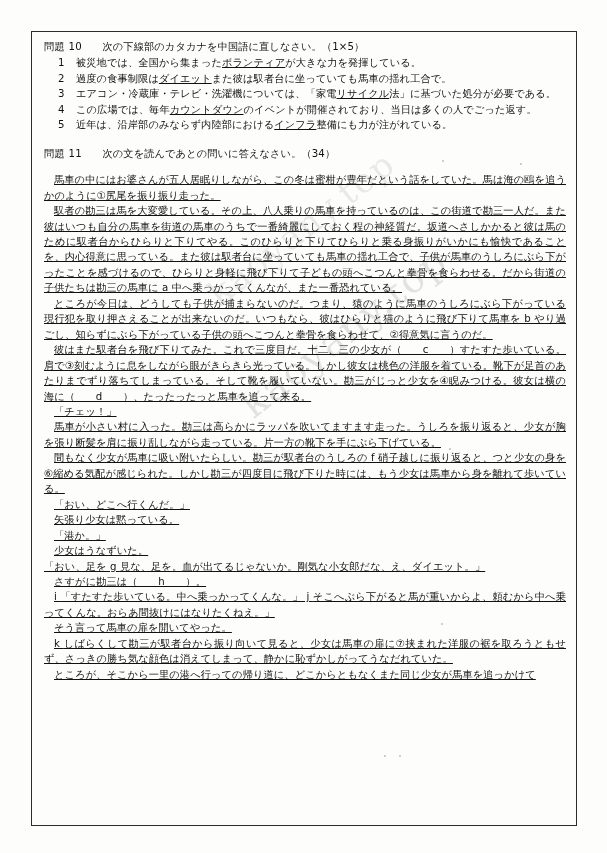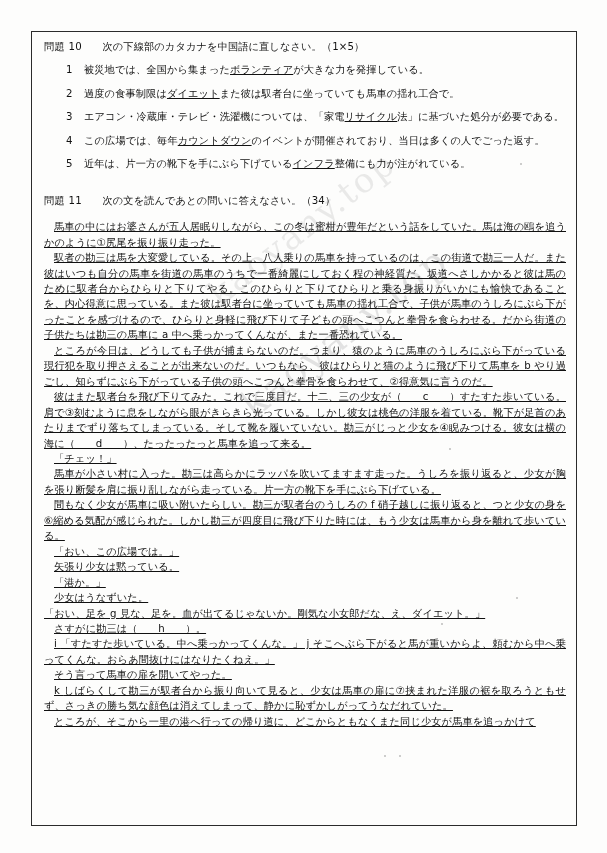--- a/index.html
+++ b/index.html
@@ -59,21 +59,21 @@
   }
   .q-heading .qlabel { letter-spacing: 0.3px; }
   .q-heading .qnum { padding: 0 5px 0 2px; }
 
   .choice-list {
     list-style: none;
     margin: 0;
     padding: 0;
   }
   .choice-list li {
-    margin: 8px;
+    margin: 0;
     padding: 0 0 0 14px;
     white-space: nowrap;
     text-indent: 0;
   }
   .choice-list li .cnum {
     display: inline-block;
     width: 18px;
   }
 
   .spacer-sm { height: 13px; }
@@ -156,21 +156,21 @@
     <div class="q-heading">
       <span class="qlabel">問題 10</span>
       <span class="qnum">&nbsp;&nbsp;</span>
       <span>次の下線部のカタカナを中国語に直しなさい。（1×5）</span>
     </div>
     <ol class="choice-list" id="q10-list">
         <li><span class="cnum">1</span><span>被災地では、全国から集まった</span><span class="ul">ボランティア</span><span>が大きな力を発揮している。</span></li>
         <li><span class="cnum">2</span><span>過度の食事制限は</span><span class="ul">ダイエット</span><span>また彼は馭者台に坐っていても馬車の揺れ工合で。</span></li>
         <li><span class="cnum">3</span><span>エアコン・冷蔵庫・テレビ・洗濯機については、「家電</span><span class="ul">リサイクル</span><span>法」に基づいた処分が必要である。</span></li>
         <li><span class="cnum">4</span><span>この広場では、毎年</span><span class="ul">カウントダウン</span><span>のイベントが開催されており、当日は多くの人でごった返す。</span></li>
-        <li><span class="cnum">5</span><span>近年は、片一方の靴下を手にぶら下げている</span><span class="ul">インフラ</span><span>整備にも力が注がれている。</span></li>
+        <li><span class="cnum">5</span><span>近年は、沿岸部のみならず内陸部における</span><span class="ul">インフラ</span><span>整備にも力が注がれている。</span></li>
       </ol>
   </div>
 
   <div class="spacer-sm"></div>
 
   <div class="qblock">
     <div class="q-heading">
       <span class="qlabel">問題 11</span>
       <span class="qnum">&nbsp;&nbsp;</span>
       <span>次の文を読んであとの問いに答えなさい。（34）</span>
@@ -179,21 +179,21 @@
     <div class="spacer-xs"></div>
 
     <div id="passage">
         <div class="para"><span>馬車の中にはお婆さんが五人居眠りしながら、この冬は蜜柑が豊年だという話をしていた。馬は海の鴎を追うかのように</span><span class="ul">①尻尾</span><span>を振り振り走った。</span></div>
         <div class="para"><span>馭者の勘三は馬を大変愛している。その上、八人乗りの馬車を持っているのは、この街道で勘三一人だ。また彼はいつも自分の馬車を街道の馬車のうちで一番綺麗にしておく程の神経質だ。坂道へさしかかると彼は馬のために馭者台からひらりと下りてやる。このひらりと下りてひらりと乗る身振りがいかにも愉快であることを、内心得意に思っている。また彼は馭者台に坐っていても馬車の揺れ工合で、子供が馬車のうしろにぶら下がったことを感づけるので、ひらりと身軽に飛び下りて子どもの頭へこつんと拳骨を食らわせる。だから街道の子供たちは勘三の馬車に a </span><span class="ul">中へ乗っかってくんな</span><span>が、また一番恐れている。</span></div>
         <div class="para"><span>ところが今日は、どうしても子供が捕まらないのだ。つまり、猿のように馬車のうしろにぶら下がっている現行犯を取り押さえることが出来ないのだ。いつもなら、彼はひらりと猫のように飛び下りて馬車を b </span><span class="ul">やり過ごし</span><span>、知らずにぶら下がっている子供の頭へこつんと拳骨を食らわせて、</span><span class="ul">②得意気</span><span>に言うのだ。</span></div>
         <div class="para"><span>彼はまた馭者台を飛び下りてみた。これで三度目だ。十二、三の少女が（　　c　　）すたすた歩いている。肩で</span><span class="ul">③刻</span><span>むように息をしながら眼がきらきら光っている。しかし彼女は桃色の洋服を着ている。靴下が足首のあたりまでずり落ちてしまっている。そして靴を履いていない。勘三がじっと少女を</span><span class="ul">④睨</span><span>みつける。彼女は横の海に（　　d　　）、たったったっと馬車を追って来る。</span></div>
         <div class="para dialog"><span>「チェッ！」</span></div>
         <div class="para"><span>馬車が小さい村に入った。勘三は高らかにラッパを吹いてますます走った。うしろを振り返ると、少女が胸を張り断髪を肩に振り乱しながら走っている。片一方の靴下を手にぶら下げている。</span></div>
         <div class="para"><span>間もなく少女が馬車に吸い附いたらしい。勘三が馭者台のうしろの f </span><span class="ul">硝子</span><span>越しに振り返ると、つと少女の身を</span><span class="ul">⑥縮</span><span>める気配が感じられた。しかし勘三が四度目に飛び下りた時には、もう少女は馬車から身を離れて歩いている。</span></div>
-        <div class="para dialog"><span>「おい、この広場では。」</span></div>
+        <div class="para dialog"><span>「おい、どこへ行くんだ。」</span></div>
         <div class="para dialog"><span>矢張り少女は黙っている。</span></div>
         <div class="para dialog"><span>「港か。」</span></div>
         <div class="para dialog"><span>少女はうなずいた。</span></div>
         <div class="para dialog-flush"><span>「おい、足を g </span><span class="ul">見な</span><span>、足を。</span><span class="ul">血</span><span>が出てるじゃないか。剛気な小女郎だな、え、ダイエット。」</span></div>
         <div class="para dialog"><span>さすがに勘三は（　　h　　）。</span></div>
         <div class="para"><span>i </span><span class="ul">「すたすた歩いている。中へ乗っかってくんな。」</span><span> j </span><span class="ul">そこへ</span><span>ぶら下がると馬が</span><span class="ul">重</span><span>いからよ、頼むから中へ乗ってくんな。おらあ間抜けにはなりたくねえ。」</span></div>
         <div class="para dialog"><span>そう言って馬車の扉を開いてやった。</span></div>
         <div class="para"><span>k </span><span class="ul">しばらくして勘三が馭者台から振り向いて見ると、少女は馬車の扉に</span><span class="ul">⑦挟</span><span>まれた洋服の裾を取ろうともせず、さっきの勝ち気な顔色は消えてしまって、静かに恥ずかしがってうなだれていた。</span></div>
         <div class="para"><span>ところが、そこから一里の港へ行っての帰り道に、どこからともなくまた同じ少女が馬車を追っかけて</span></div>
       </div>

